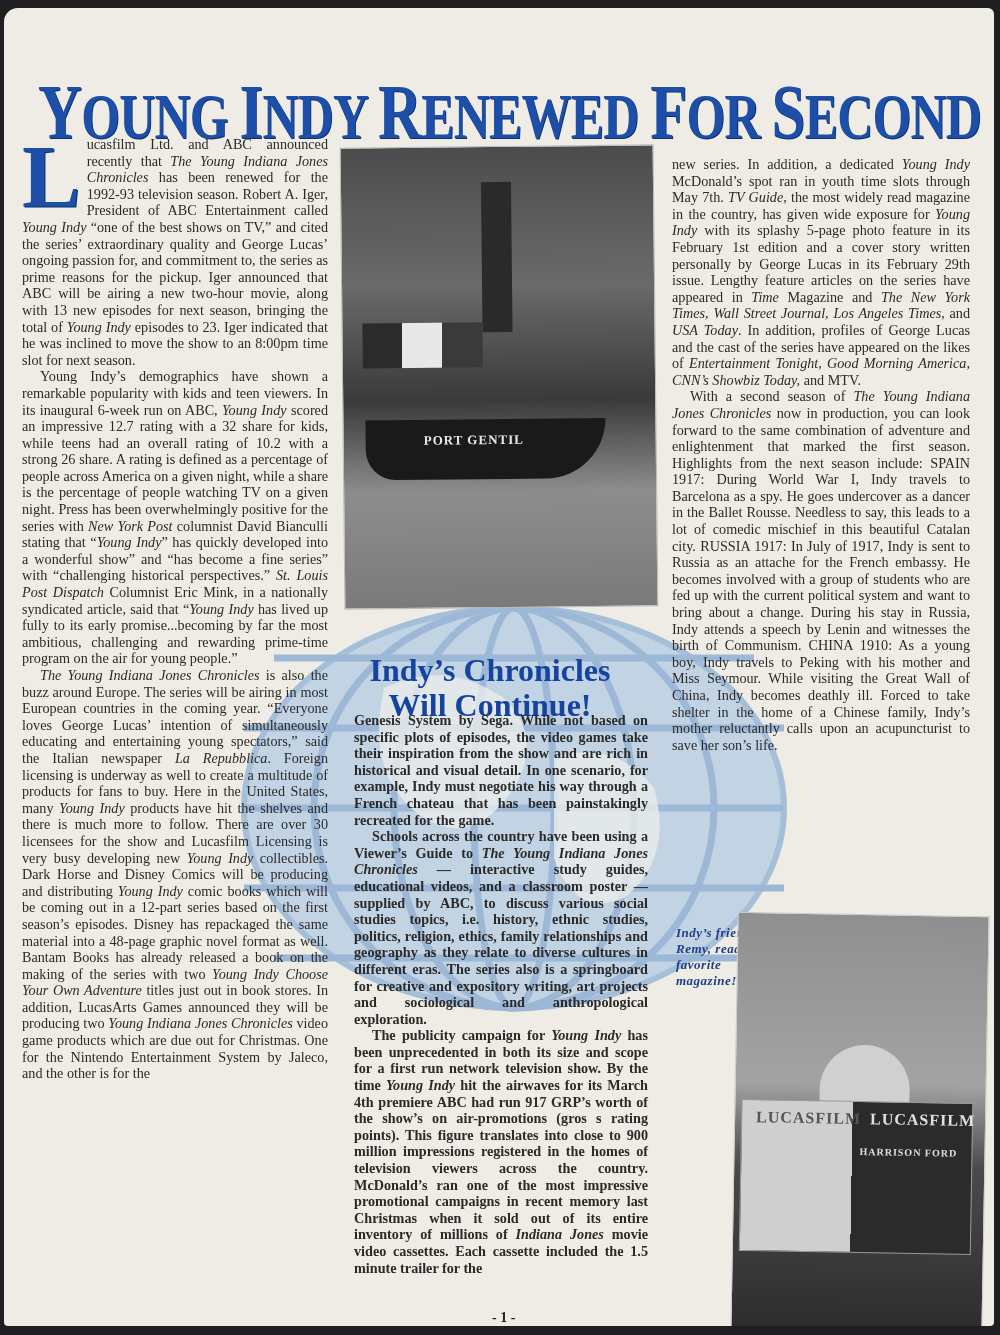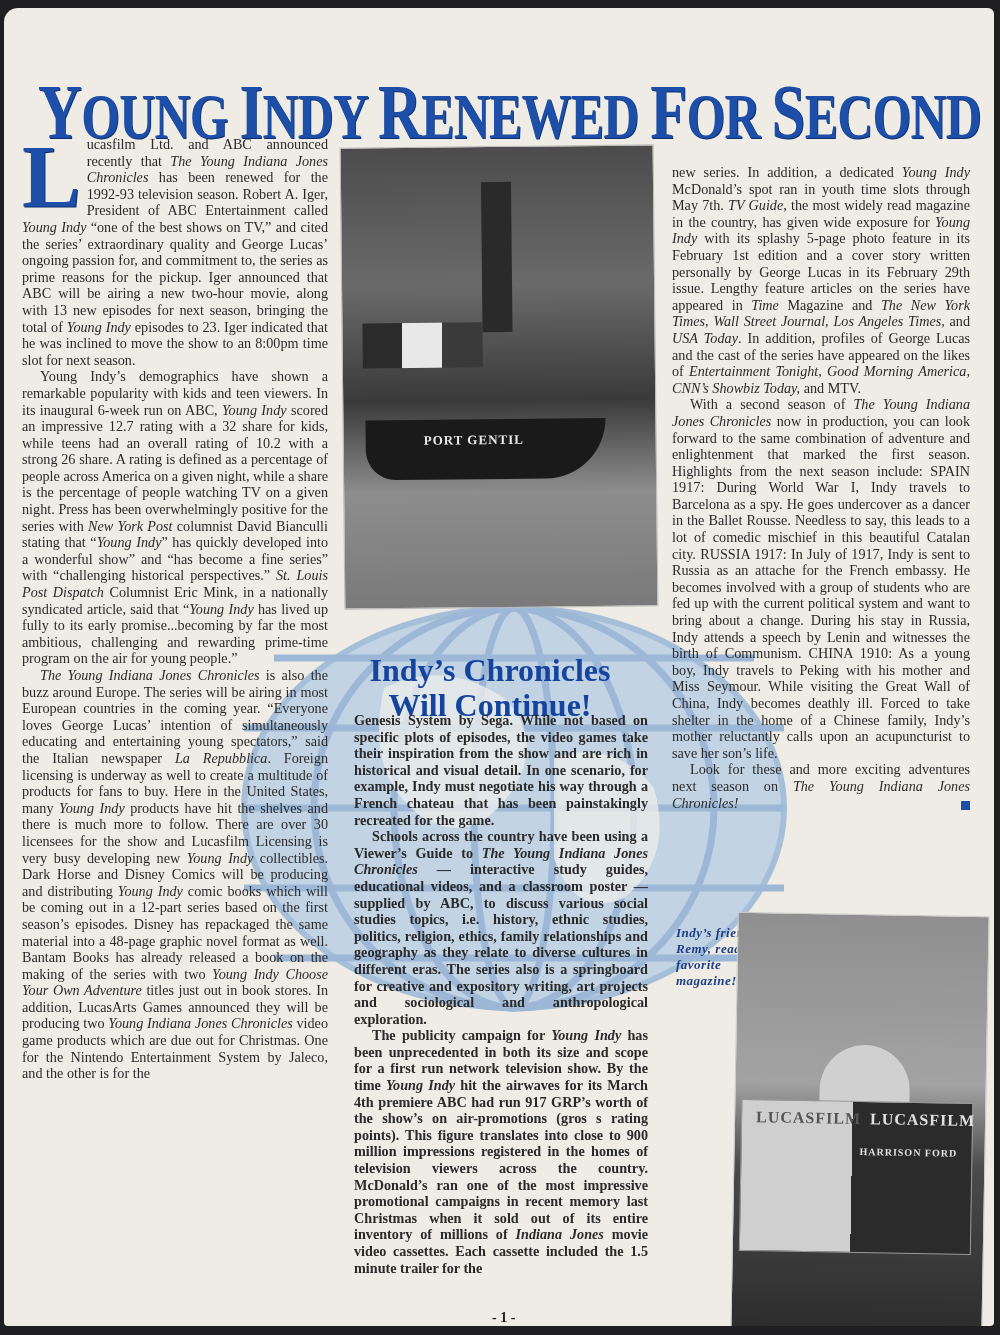--- a/index.html
+++ b/index.html
@@ -5,21 +5,21 @@
   html, body { margin:0; padding:0; }
   body { width:1000px; height:1335px; background:#1f1f21; position:relative; overflow:hidden; font-family:"Liberation Serif", serif; }
   .page { position:absolute; left:4px; top:8px; width:990px; height:1318px; background:#eeece4; border-radius:14px 6px 4px 4px; overflow:hidden; }
   .headline { position:absolute; left:34px; top:22px; width:930px; text-align:center; color:#1d4ea8; font-family:"Liberation Serif", serif; font-size:64px; line-height:1; letter-spacing:-1px; white-space:nowrap; transform:scaleX(0.78); transform-origin:left top; text-shadow:1px 1px 0 #0c2f70; }
   .headline .big { font-size:78px; }
   .col { position:absolute; font-size:14.2px; line-height:16.6px; color:#2a2a2a; text-align:justify; }
   .col p { margin:0; text-indent:18px; }
   .col p.first { text-indent:0; }
   .col1 { left:18px; top:128px; width:306px; }
   .col2 { left:350px; top:704px; width:294px;font-weight:bold; }
-  .col3 { left:668px; top:156px; width:298px; }
+  .col3 { left:668px; top:148px; width:298px; }
   .dropcap { float:left; font-size:88px; line-height:70px; color:#1d4ea8; margin:6px 6px 0 0; font-weight:bold; font-family:"Liberation Serif", serif; text-shadow:1px 1px 0 #0c2f70; }
   i { font-style:italic; }
   .globe { position:absolute; left:230px; top:590px; width:560px; height:420px; opacity:0.55; }
   .photo-boat { position:absolute; left:338px; top:138px; width:312px; height:460px; background:linear-gradient(180deg,#4c4c4c 0%,#6a6a6a 30%,#3a3a3a 55%,#8d8d8d 75%,#7a7a7a 100%); transform:rotate(-0.6deg); border:1px solid #bbb; }
   .photo-boat .stack { position:absolute; left:140px; top:35px; width:30px; height:150px; background:#2a2a2a; }
   .photo-boat .hull { position:absolute; left:22px; top:272px; width:240px; height:60px; background:#1a1a1a; border-radius:0 0 80px 40px; }
   .photo-boat .flag { position:absolute; left:20px; top:175px; width:120px; height:45px; background:linear-gradient(90deg,#2b2b2b 0 33%,#e8e8e8 33% 66%,#3a3a3a 66%); }
   .photo-boat .name { position:absolute; left:80px; top:285px; color:#e7e7e7; font-size:13px; font-weight:bold; letter-spacing:1px; }
   .photo-remy { position:absolute; left:730px; top:906px; width:250px; height:420px; background:linear-gradient(180deg,#8f8f8f 0%,#a3a3a3 40%,#4a4a4a 60%,#2c2c2c 100%); transform:rotate(1deg); border:1px solid #ccc; }
   .photo-remy .head { position:absolute; left:84px; top:130px; width:90px; height:100px; background:#d0d0d0; border-radius:45px; }
@@ -73,21 +73,20 @@
 
   <div class="col col2">
     <p class="first">Genesis System by Sega. While not based on specific plots of episodes, the video games take their inspiration from the show and are rich in historical and visual detail. In one scenario, for example, Indy must negotiate his way through a French chateau that has been painstakingly recreated for the game.</p>
     <p>Schools across the country have been using a Viewer’s Guide to <i>The Young Indiana Jones Chronicles</i> — interactive study guides, educational videos, and a classroom poster — supplied by ABC, to discuss various social studies topics, i.e. history, ethnic studies, politics, religion, ethics, family relationships and geography as they relate to diverse cultures in different eras. The series also is a springboard for creative and expository writing, art projects and sociological and anthropological exploration.</p>
     <p>The publicity campaign for <i>Young Indy</i> has been unprecedented in both its size and scope for a first run network television show. By the time <i>Young Indy</i> hit the airwaves for its March 4th premiere ABC had run 917 GRP’s worth of the show’s on air-promotions (gros s rating points). This figure translates into close to 900 million impressions registered in the homes of television viewers across the country. McDonald’s ran one of the most impressive promotional campaigns in recent memory last Christmas when it sold out of its entire inventory of millions of <i>Indiana Jones</i> movie video cassettes. Each cassette included the 1.5 minute trailer for the</p>
   </div>
 
   <div class="col col3">
     <p class="first">new series. In addition, a dedicated <i>Young Indy</i> McDonald’s spot ran in youth time slots through May 7th. <i>TV Guide</i>, the most widely read magazine in the country, has given wide exposure for <i>Young Indy</i> with its splashy 5-page photo feature in its February 1st edition and a cover story written personally by George Lucas in its February 29th issue. Lengthy feature articles on the series have appeared in <i>Time</i> Magazine and <i>The New York Times, Wall Street Journal, Los Angeles Times,</i> and <i>USA Today</i>. In addition, profiles of George Lucas and the cast of the series have appeared on the likes of <i>Entertainment Tonight, Good Morning America, CNN’s Showbiz Today,</i> and MTV.</p>
     <p>With a second season of <i>The Young Indiana Jones Chronicles</i> now in production, you can look forward to the same combination of adventure and enlightenment that marked the first season. Highlights from the next season include: SPAIN 1917: During World War I, Indy travels to Barcelona as a spy. He goes undercover as a dancer in the Ballet Rousse. Needless to say, this leads to a lot of comedic mischief in this beautiful Catalan city. RUSSIA 1917: In July of 1917, Indy is sent to Russia as an attache for the French embassy. He becomes involved with a group of students who are fed up with the current political system and want to bring about a change. During his stay in Russia, Indy attends a speech by Lenin and witnesses the birth of Communism. CHINA 1910: As a young boy, Indy travels to Peking with his mother and Miss Seymour. While visiting the Great Wall of China, Indy becomes deathly ill. Forced to take shelter in the home of a Chinese family, Indy’s mother reluctantly calls upon an acupuncturist to save her son’s life.</p>
-    <p><span>Look for these and more exciting adventures next season on <i>The Young Indiana Jones Chronicles!</i></span><span class="endmark"></span></p>
   </div>
 
   <div class="caption">Indy’s friend, Remy, reads his favorite magazine!</div>
 
   <div class="photo-remy">
     <div class="head"></div>
     <div class="mag">
       <span style="left:14px;color:#555;">LUCASFILM</span>
       <span style="left:128px;">LUCASFILM</span>
       <span style="left:118px;top:44px;font-size:10px;">HARRISON FORD</span>

